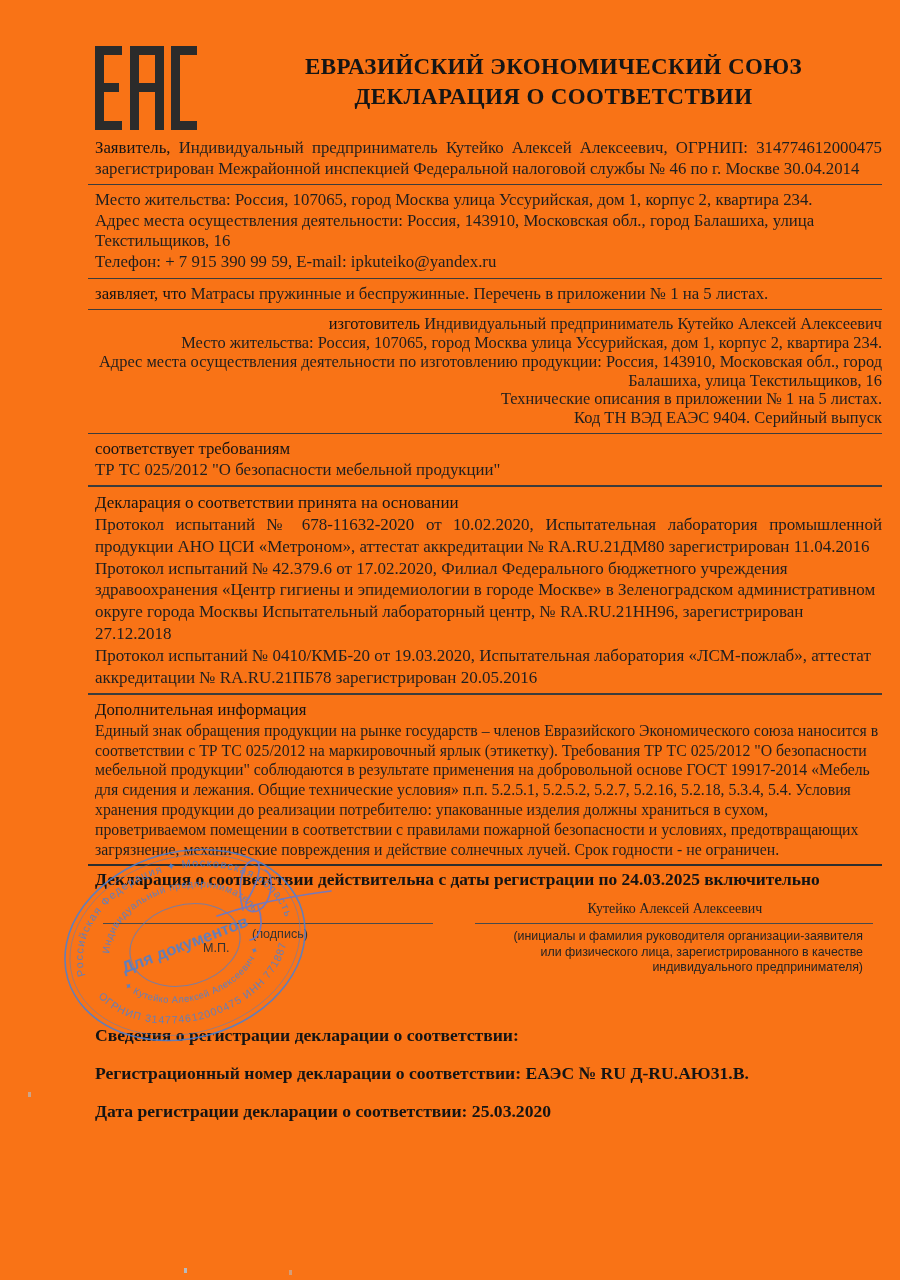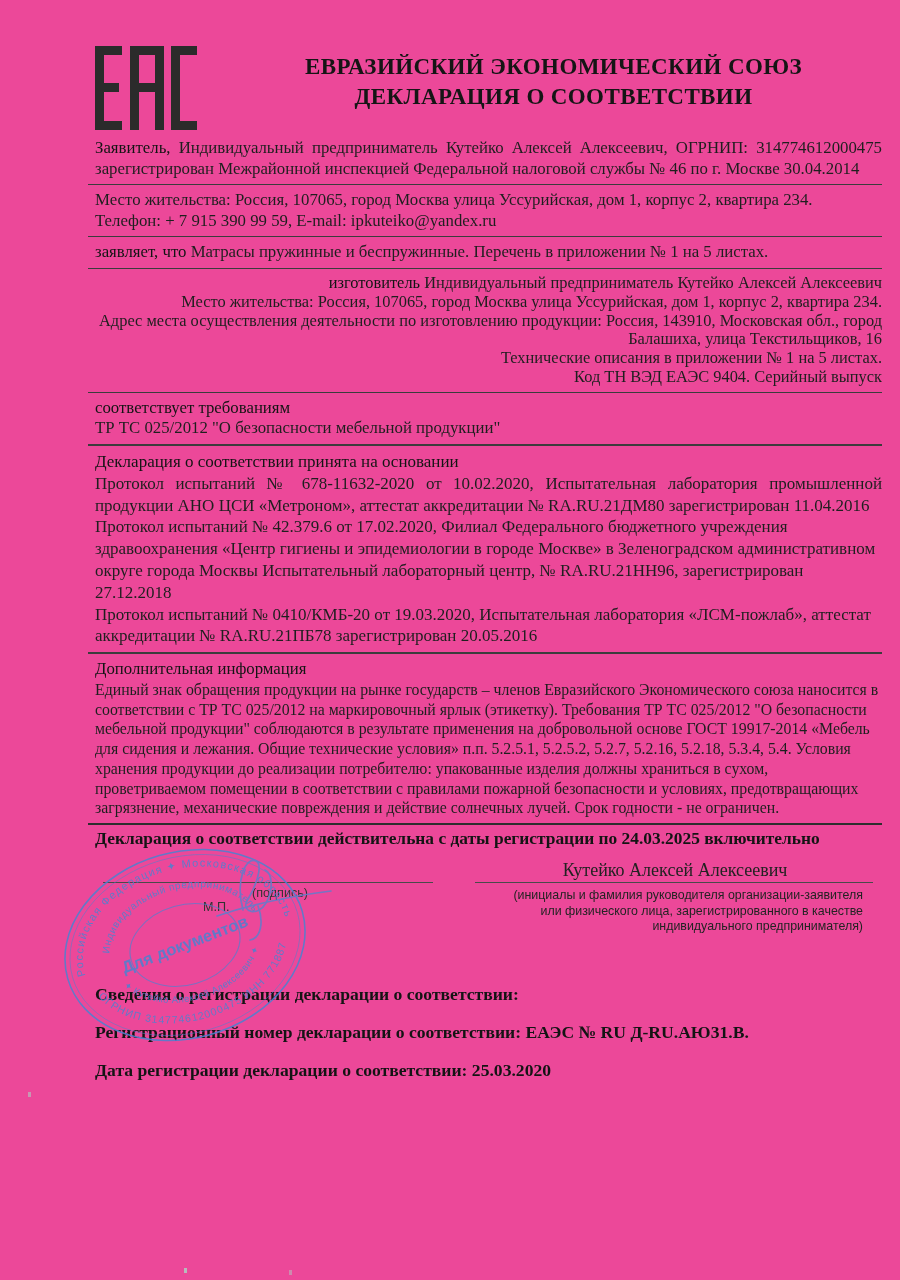--- a/index.html
+++ b/index.html
@@ -1,16 +1,16 @@
 <!DOCTYPE html>
 <html><head>
 <meta charset="utf-8">
 <style>
   html,body{margin:0;padding:0;background:#e8e8e8;}
-  .page{position:relative;width:900px;height:1280px;background:#ec4899;margin:0 auto;
+  .page{position:relative;width:900px;height:1280px;background:#f97316;margin:0 auto;
         font-family:"Liberation Serif",serif;color:#1f1f1f;overflow:hidden;}
   .content{position:absolute;left:95px;top:0;width:787px;}
   
   .header{position:relative;margin-top:44px;height:92px;}
   .eac-logo{position:absolute;left:0;top:2px;}
   .titles{margin-left:130px;text-align:center;font-weight:bold;font-size:23px;line-height:30px;color:#151515;letter-spacing:.4px;padding-top:8px;}
   
   .rule{border:none;border-top:1.6px solid #3c3c3c;margin:3px 0 3px -7px;width:794px;}
   .rule.t2{border-top-width:2.2px;}
   .rule.t3{border-top-width:2.8px;border-top-color:#2e2e2e;}
@@ -19,21 +19,21 @@
   .sec{padding:2px 0;}
   .body-txt{font-size:16.8px;line-height:20.6px;}
   .just{text-align:justify;}
   .b{font-weight:normal;color:#141414;}
   .tight{font-size:16.4px;line-height:18.8px;text-align:right;}
   .basis-p{font-size:17px;line-height:21.8px;}
   .addl{font-size:15.8px;line-height:19.8px;}
   .validity{font-weight:bold;font-size:17.4px;line-height:21px;color:#141414;}
   
   .sig-block{position:relative;height:120px;margin-top:3px;}
-  .sig-name{position:absolute;left:380px;top:8px;width:400px;text-align:center;font-size:18px;color:#222;}
+  .sig-name{position:absolute;left:380px;top:8px;width:400px;text-align:center;font-size:14px;color:#222;}
   .sig-line{position:absolute;top:30px;border-top:1.6px solid #4a4a4a;}
   .sig-line.left{left:8px;width:330px;}
   .sig-line.right{left:380px;width:398px;}
   .sig-label{position:absolute;left:20px;top:34px;width:330px;text-align:center;
              font-family:"Liberation Sans",sans-serif;font-size:12.6px;color:#333;}
   .seal-label{position:absolute;left:108px;top:48px;font-family:"Liberation Sans",sans-serif;font-size:12.6px;color:#333;}
   .sig-caption{position:absolute;left:396px;top:36px;width:372px;text-align:right;
                font-family:"Liberation Sans",sans-serif;font-size:12.4px;line-height:15.4px;color:#232323;}
   
   .reg-heading{font-weight:bold;font-size:17.6px;margin-top:12px;color:#141414;}
@@ -71,20 +71,21 @@
       </div>
     </div>
 
     <div class="sec">
       <p class="body-txt just"><span class="b">Заявитель,</span> <span>Индивидуальный предприниматель Кутейко Алексей Алексеевич,   ОГРНИП: 314774612000475 зарегистрирован Межрайонной инспекцией Федеральной налоговой службы № 46 по г. Москве 30.04.2014</span></p>
     </div>
     <hr class="rule">
 
     <div class="sec">
       <p class="body-txt">Место жительства: Россия, 107065, город Москва улица Уссурийская, дом 1, корпус 2, квартира 234.</p>
+      <p class="body-txt">Адрес места осуществления деятельности: Россия, 143910, Московская обл., город  Балашиха, улица Текстильщиков, 16</p>
       <p class="body-txt">Телефон: + 7 915 390 99 59, E-mail: ipkuteiko@yandex.ru</p>
     </div>
     <hr class="rule">
 
     <div class="sec">
       <p class="body-txt"><span class="b">заявляет, что</span> <span>Матрасы пружинные и беспружинные. Перечень в приложении № 1 на 5 листах.</span></p>
     </div>
     <hr class="rule">
 
     <div class="sec">

